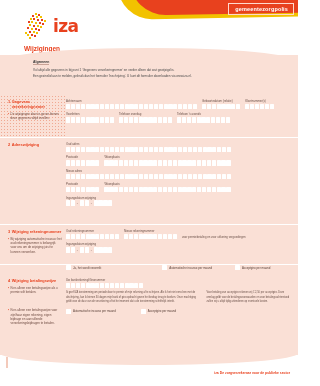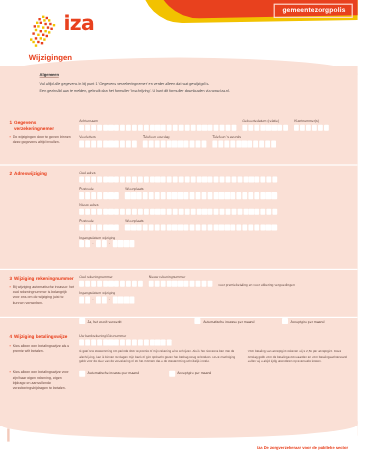--- a/index.html
+++ b/index.html
@@ -15,21 +15,21 @@
   
   .top-band { position:absolute; left:0; top:0; width:298px; height:26px; background:#ffffff; overflow:hidden; }
   .yellow-swoosh { position:absolute; left:118px; top:-16px; width:200px; height:34px;
       background:#f2c200; border-radius:0 0 0 140px; transform:rotate(-1deg); }
   .red-swoosh { position:absolute; left:130px; top:-22px; width:200px; height:36px;
       background:#e8411e; border-radius:0 0 0 150px; transform:rotate(-1deg); }
   .polis-tag { position:absolute; right:4px; top:3px; padding:2px 5px 2px 6px;
       border:0.5px solid #ffd9cd; color:#ffffff; font-size:5.5px; letter-spacing:0.15px;
       font-weight:600; white-space:nowrap; }
   
-  .logo-wrap { position:absolute; left:24px; top:12px; display:flex; align-items:flex-start; gap:3px; }
+  .logo-wrap { position:absolute; left:24px; top:12px; display:flex; align-items:center; gap:3px; }
   .logo-map { width:26px; height:28px; position:relative; }
   .logo-word { color:#e8411e; font-size:17px; font-weight:700; letter-spacing:-0.6px; line-height:1;
       font-family:"DejaVu Sans", sans-serif; }
   .page-title { position:absolute; left:24px; top:45px; color:#e8411e; font-size:6.5px; font-weight:600; }
   
   .sheet { position:absolute; left:0; top:55px; width:298px; height:308px; background:#fae0d6; }
   .sheet-top-curve { position:absolute; left:0; top:-7px; width:298px; height:14px;
       background:#fae0d6; border-radius:50% 50% 0 0 / 100% 100% 0 0; }
   
   .algemeen { position:absolute; left:33px; top:60px; width:250px; }

